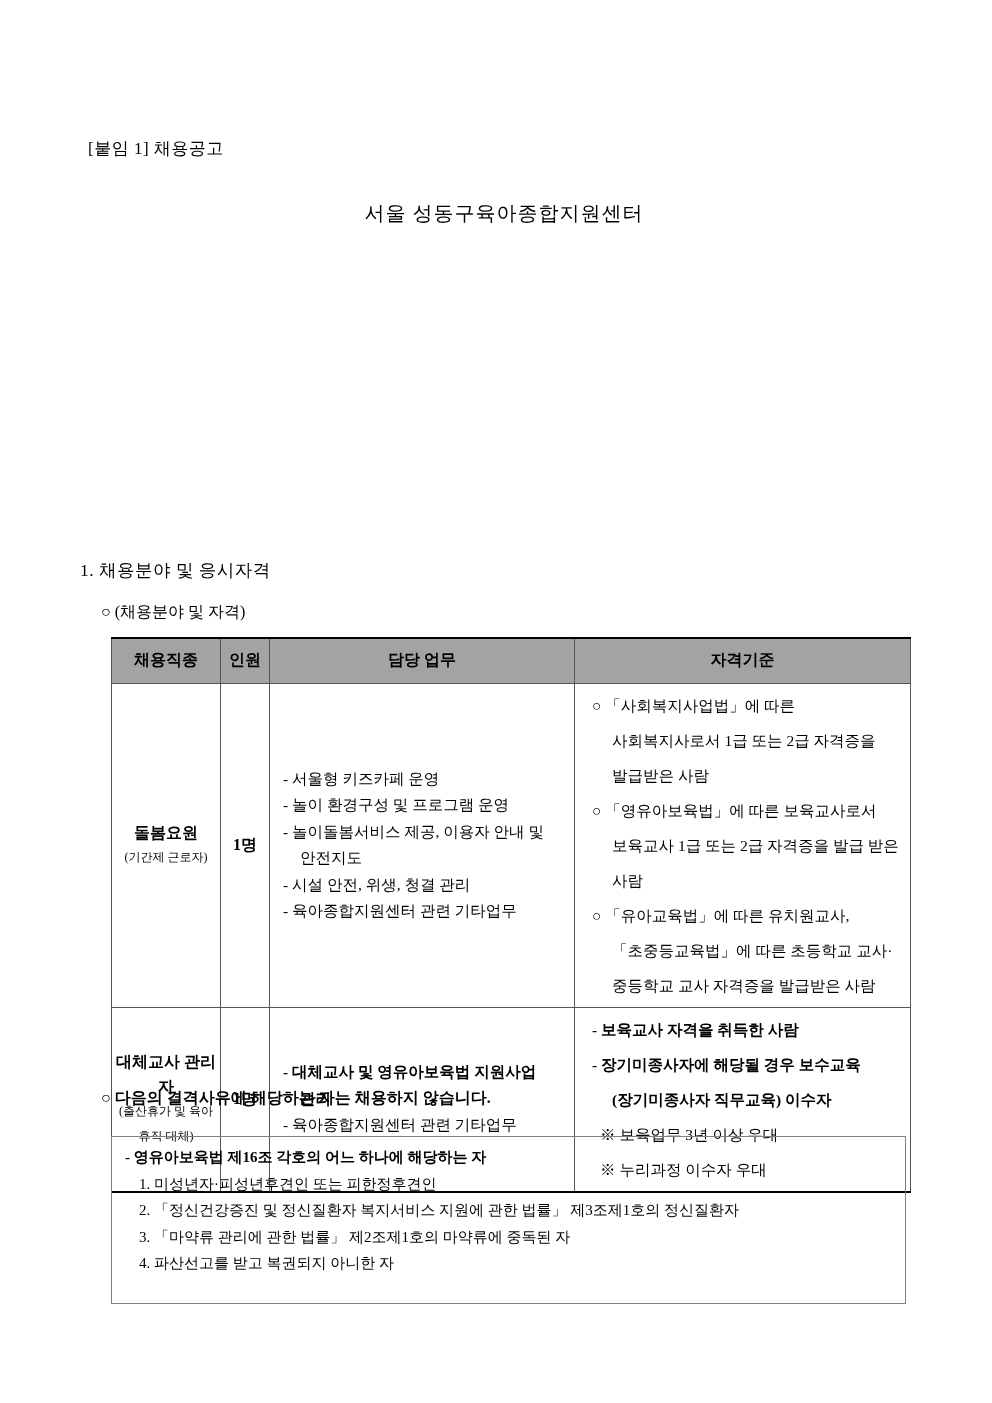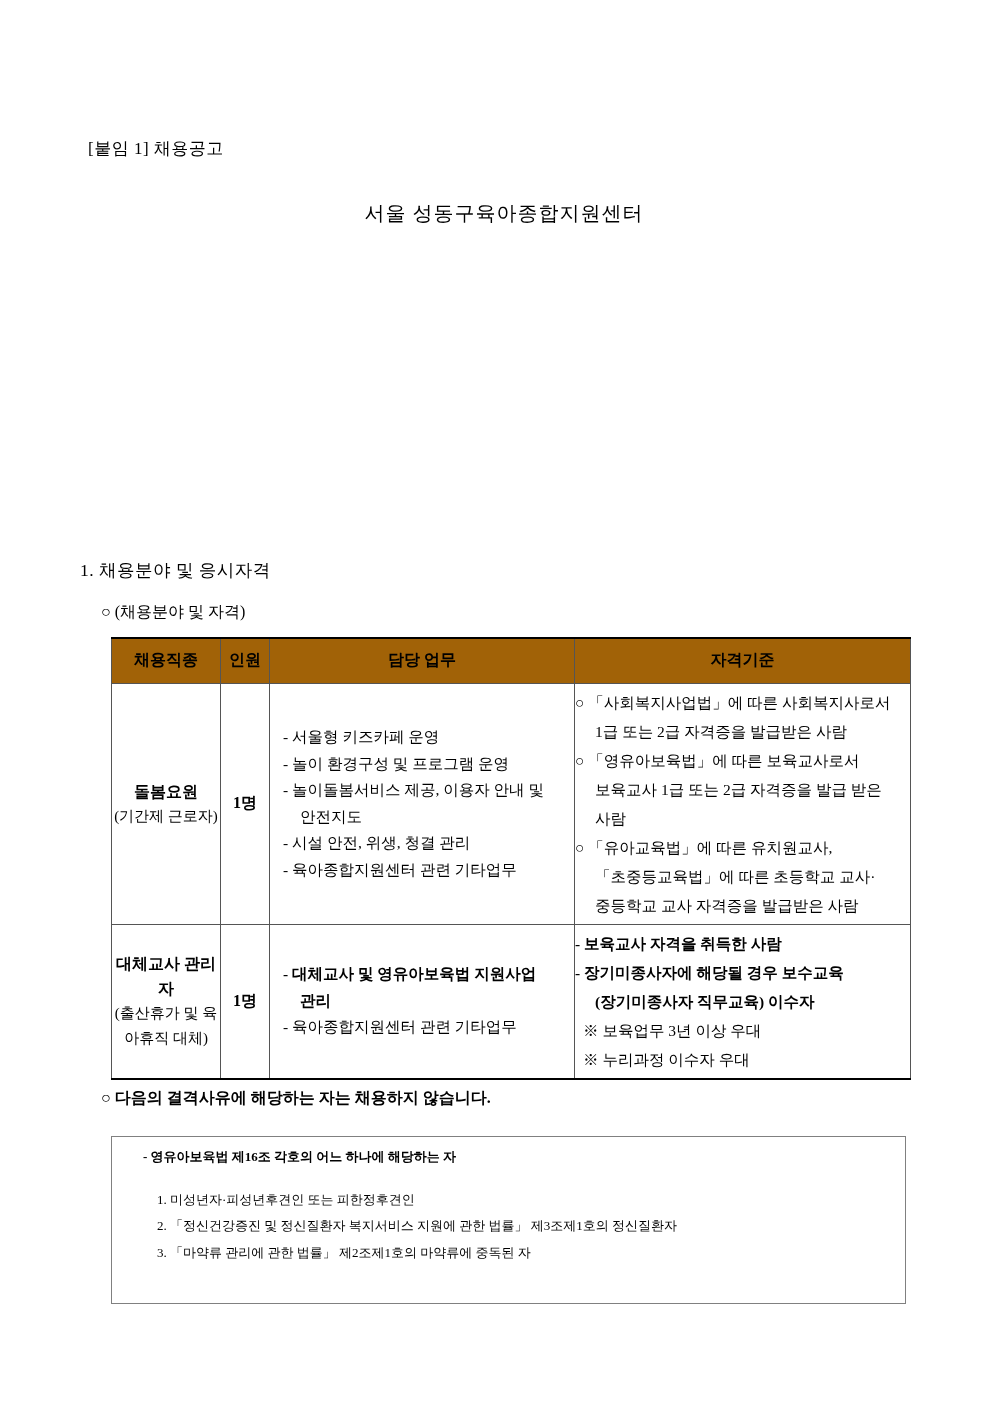--- a/index.html
+++ b/index.html
@@ -47,55 +47,55 @@
   table.recruit {
     position: absolute; left: 103px; top: 637px; width: 799px;
     border-collapse: collapse; table-layout: fixed;
     font-size: 15.5px;
   }
   table.recruit th, table.recruit td {
     border: 1px solid #555;
   }
   table.recruit { border-top: 2px solid #000; border-bottom: 2px solid #000; }
   table.recruit thead th {
-    background: #a16207; height: 45px;
+    background: #a3a3a3; height: 45px;
     font-weight: bold; font-size: 16px; text-align: center;
     border-top: 2px solid #000;
   }
   tr.row-1 { height: 229px; }
   tr.row-2 { height: 146px; }
   table.recruit tr:last-child td { border-bottom: 2px solid #000; }
 
   td.cell-job { text-align: center; vertical-align: middle; line-height: 25px; padding: 2px; }
   .job-title { font-weight: bold; font-size: 16px; }
-  .job-note { font-size: 15px; }
+  .job-note { font-size: 12px; }
   td.cell-count { text-align: center; vertical-align: middle; font-weight: bold; font-size: 16px; }
   td.cell-duties { vertical-align: middle; padding: 6px 6px 6px 13px; line-height: 26.5px; }
-  td.cell-quals  { vertical-align: middle; padding: 4px 4px 4px 0;  line-height: 29px; }
+  td.cell-quals  { vertical-align: middle; padding: 4px 4px 4px 17px;  line-height: 35px; }
 
   ul.plain { list-style: none; }
   ul.plain li { padding-left: 17px; text-indent: -17px; word-break: keep-all; }
   td.cell-quals ul.plain li { padding-left: 20px; text-indent: -20px; }
   li.note-item { padding-left: 28px !important; text-indent: -20px !important; }
   .b { font-weight: bold; }
 
   .disq-heading {
     position: absolute; left: 93px; top: 1088px;
     font-weight: bold; font-size: 16px;
   }
   .disq-box {
     position: absolute; left: 103px; top: 1136px;
     width: 795px; height: 168px;
     border: 1px solid #808080;
-    padding: 7px 6px 0 31px;
-    font-size: 13px; line-height: 26.5px;
+    padding: 7px 6px 0 13px;
+    font-size: 15px; line-height: 26.5px;
     overflow: hidden;
   }
   .disq-box-title { font-weight: bold; white-space: nowrap; overflow: hidden; }
-  .disq-box ul { list-style: none; padding-left: 14px; margin-top: 16px; }
+  .disq-box ul { list-style: none; padding-left: 14px; }
   .disq-box li { white-space: nowrap; overflow: hidden; }
 </style>
 </head>
 <body>
 
 <div class="page">
 
   <div class="attachment-label">[붙임 1] 채용공고</div>
 
   <div class="doc-title">서울 성동구육아종합지원센터</div>
@@ -169,16 +169,17 @@
   </table>
 
   <div class="disq-heading">○ 다음의 결격사유에 해당하는 자는 채용하지 않습니다.</div>
 
   <div class="disq-box">
     <div class="disq-box-title">- 영유아보육법 제16조 각호의 어느 하나에 해당하는 자</div>
     <ul>
       <li>1. 미성년자·피성년후견인 또는 피한정후견인</li>
       <li>2. 「정신건강증진 및 정신질환자 복지서비스 지원에 관한 법률」 제3조제1호의 정신질환자</li>
       <li>3. 「마약류 관리에 관한 법률」 제2조제1호의 마약류에 중독된 자</li>
+      <li>4. 파산선고를 받고 복권되지 아니한 자</li>
     </ul>
   </div>
 
 </div>
 
 </body></html>

